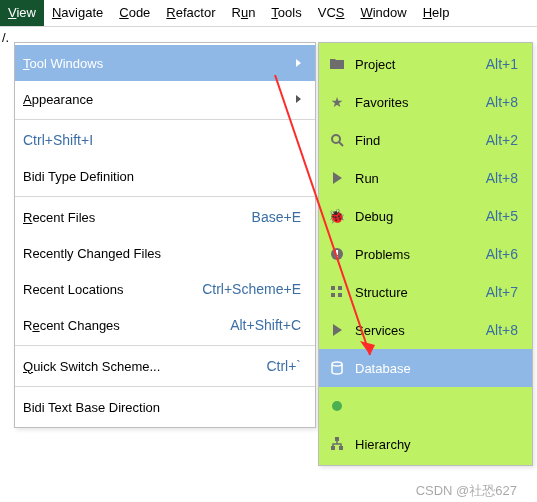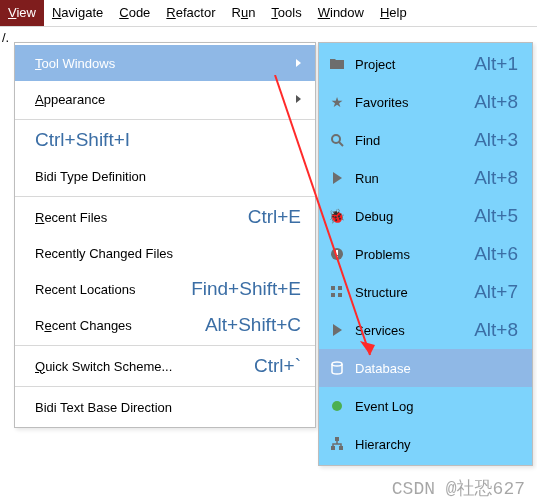--- a/index.html
+++ b/index.html
@@ -18,64 +18,64 @@
     height: 26px;
     align-items: stretch;
     background: #fff;
   }
   .menubar-item {
     padding: 4px 8px;
     line-height: 18px;
     cursor: default;
   }
   .menubar-item.active {
-    background: #7f1d1d;
+    background: #14532d;
     color: #fff;
   }
   .ul { text-decoration: underline; }
   .dropdown {
     position: absolute;
     left: 14px;
     top: 42px;
     width: 302px;
     background: #fff;
     border: 1px solid #bdbdbd;
     box-shadow: 2px 2px 4px rgba(0,0,0,.1);
     padding: 2px 0;
   }
   .submenu {
     position: absolute;
     left: 318px;
     top: 42px;
     width: 215px;
-    background: #7dd3fc;
+    background: #bef264;
     border: 1px solid #bdbdbd;
     box-shadow: 2px 2px 4px rgba(0,0,0,.1);
     padding: 2px 0;
   }
   .menu-item {
     display: flex;
     align-items: center;
     height: 36px;
-    padding: 0 14px 0 20px;
+    padding: 0 14px 0 8px;
     cursor: default;
     position: relative;
   }
   .submenu .menu-item {
     padding: 0 14px 0 10px;
     height: 38px;
   }
   .menu-item.selected {
     background: #8fb8e6;
     color: #fff;
   }
   .menu-label { flex: 1; }
   .menu-shortcut {
     color: #3b6ea5;
-    font-size: 19px;
+    font-size: 14px;
   }
   .sep {
     height: 1px;
     background: #d8d8d8;
     margin: 2px 0;
   }
   .arrow-right {
     width: 0; height: 0;
     border-top: 4px solid transparent;
     border-bottom: 4px solid transparent;
@@ -88,26 +88,25 @@
     margin-right: 10px;
     display: inline-flex;
     align-items: center;
     justify-content: center;
     font-size: 14px;
     color: #6d6d6d;
   }
   .menu-item.selected .icon { color: #fff; }
   .watermark {
     position: absolute;
-    right: 12px;
+    right: 20px;
     bottom: 2px;
-    font-size: 18px;
+    font-size: 13px;
     color: rgba(0,0,0,.35);
     pointer-events: none;
-    font-family: Liberation Mono, monospace;
   }
   .red-arrow {
     position: absolute;
     left: 265px;
     top: 75px;
     pointer-events: none;
   }
   .dd-sep-left {
     position:absolute; left:0; top:26px; height:16px; width:537px;
     border-top:1px solid #d8d8d8;
@@ -119,20 +118,21 @@
 </head>
 <body>
 
 <div class="menubar">
   <div class="menubar-item active"><span class="ul">V</span>iew</div>
   <div class="menubar-item"><span class="ul">N</span>avigate</div>
   <div class="menubar-item"><span class="ul">C</span>ode</div>
   <div class="menubar-item"><span class="ul">R</span>efactor</div>
   <div class="menubar-item">R<span class="ul">u</span>n</div>
   <div class="menubar-item"><span class="ul">T</span>ools</div>
+  <div class="menubar-item">VC<span class="ul">S</span></div>
   <div class="menubar-item"><span class="ul">W</span>indow</div>
   <div class="menubar-item"><span class="ul">H</span>elp</div>
 </div>
 
 <div class="dd-sep-left"></div>
 <div class="slash">/.</div>
 
 <div class="dropdown">
   <div class="menu-item selected">
     <span class="menu-label"><span class="ul">T</span>ool Windows</span>
@@ -145,28 +145,28 @@
   <div class="sep"></div>
   <div class="menu-item">
     <span class="menu-shortcut">Ctrl+Shift+I</span>
   </div>
   <div class="menu-item">
     <span class="menu-label">Bidi Type Definition</span>
   </div>
   <div class="sep"></div>
   <div class="menu-item">
     <span class="menu-label"><span class="ul">R</span>ecent Files</span>
-    <span class="menu-shortcut">Ctrl+E</span>
+    <span class="menu-shortcut">Base+E</span>
   </div>
   <div class="menu-item">
     <span class="menu-label">Recently Changed Files</span>
   </div>
   <div class="menu-item">
     <span class="menu-label">Recent Locations</span>
-    <span class="menu-shortcut">Find+Shift+E</span>
+    <span class="menu-shortcut">Ctrl+Scheme+E</span>
   </div>
   <div class="menu-item">
     <span class="menu-label">R<span class="ul">e</span>cent Changes</span>
     <span class="menu-shortcut">Alt+Shift+C</span>
   </div>
   <div class="sep"></div>
   <div class="menu-item">
     <span class="menu-label"><span class="ul">Q</span>uick Switch Scheme...</span>
     <span class="menu-shortcut">Ctrl+`</span>
   </div>
@@ -192,21 +192,21 @@
     <span class="menu-shortcut">Alt+8</span>
   </div>
   <div class="menu-item">
     <span class="icon">
         <svg width="14" height="14" viewBox="0 0 14 14">
           <circle cx="6" cy="6" r="4" fill="none" stroke="#6d6d6d" stroke-width="2"></circle>
           <line x1="9" y1="9" x2="13" y2="13" stroke="#6d6d6d" stroke-width="2"></line>
         </svg>
       </span>
     <span class="menu-label">Find</span>
-    <span class="menu-shortcut">Alt+3</span>
+    <span class="menu-shortcut">Alt+2</span>
   </div>
   <div class="menu-item">
     <span class="icon">
         <svg width="12" height="12" viewBox="0 0 12 12">
           <path fill="#6d6d6d" d="M2 0l9 6-9 6z"></path>
         </svg>
       </span>
     <span class="menu-label">Run</span>
     <span class="menu-shortcut">Alt+8</span>
   </div>
@@ -255,21 +255,20 @@
         </svg>
       </span>
     <span class="menu-label">Database</span>
   </div>
   <div class="menu-item">
     <span class="icon">
         <svg width="14" height="14" viewBox="0 0 14 14">
           <circle cx="7" cy="7" r="5" fill="#4caf50"></circle>
         </svg>
       </span>
-    <span class="menu-label">Event Log</span>
   </div>
   <div class="menu-item">
     <span class="icon">
         <svg width="14" height="14" viewBox="0 0 14 14">
           <rect x="5" y="0" width="4" height="4" fill="#6d6d6d"></rect>
           <rect x="1" y="9" width="4" height="4" fill="#6d6d6d"></rect>
           <rect x="9" y="9" width="4" height="4" fill="#6d6d6d"></rect>
           <path d="M7 4v3M7 7H3v2M7 7h4v2" fill="none" stroke="#6d6d6d" stroke-width="1.5"></path>
         </svg>
       </span>

